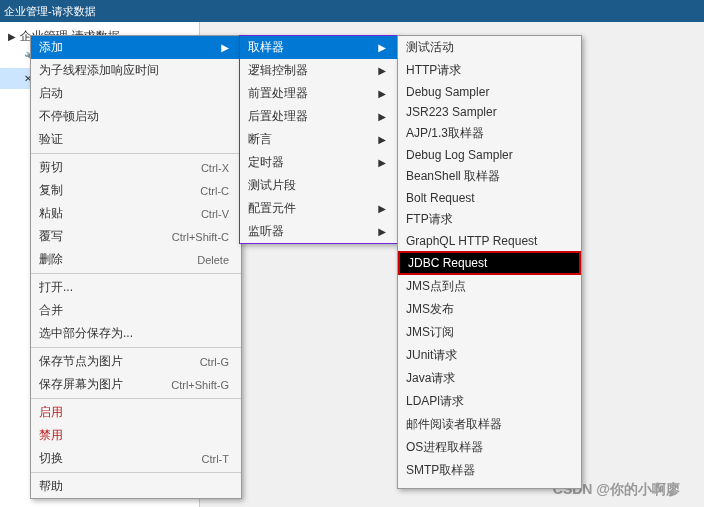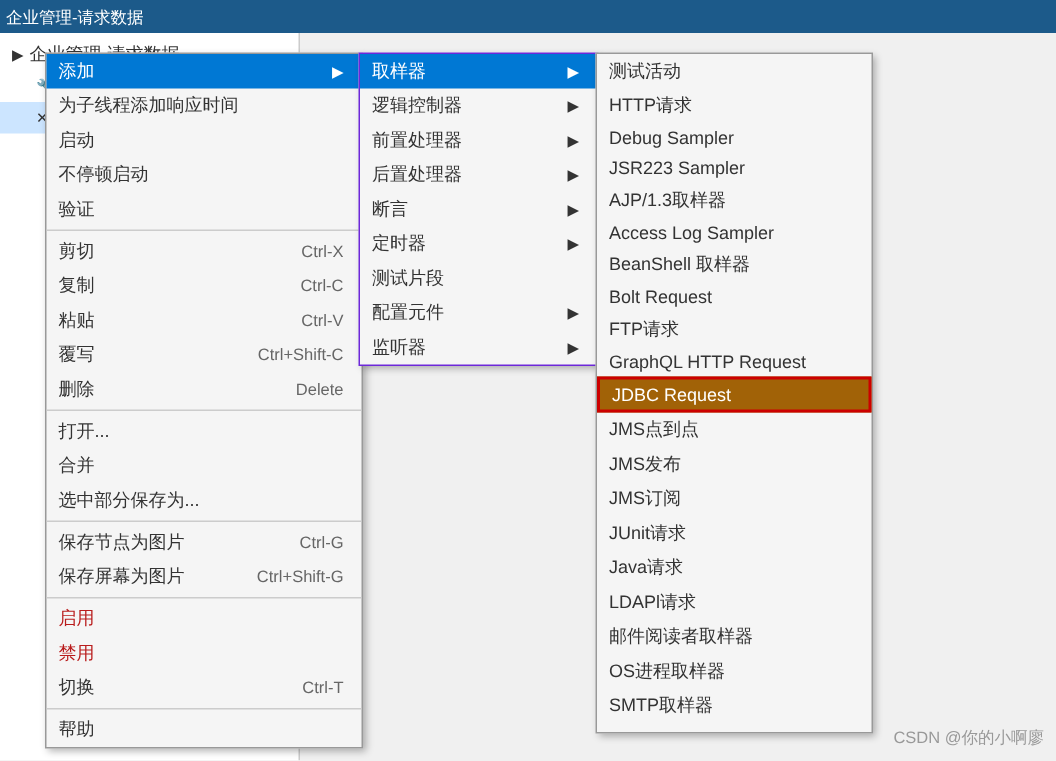--- a/index.html
+++ b/index.html
@@ -133,33 +133,34 @@
       border: 1px solid #999;
       box-shadow: 2px 2px 5px rgba(0,0,0,0.3);
       z-index: 12;
     }
 
     .menu-item-highlighted {
       display: flex;
       align-items: center;
       padding: 3px 12px 3px 8px;
       font-size: 12px;
-      background: #a16207;
+      background: #000000;
       color: white;
       border: 2px solid #cc0000;
       white-space: nowrap;
     }
 
     
     .watermark {
       position: absolute;
       bottom: 8px;
-      right: 8px;
-      font-size: 11px;
+      right: 24px;
+      font-size: 14px;
       color: #999;
+      font-weight: bold;
     }
   </style>
 </head>
 <body>
 
 <div class="app-bg"></div>
 
 <div class="top-bar">
   <span>企业管理-请求数据</span>
 </div>
@@ -301,21 +302,21 @@
   <div class="menu-item">
     <span>Debug Sampler</span>
   </div>
   <div class="menu-item">
     <span>JSR223 Sampler</span>
   </div>
   <div class="menu-item">
     <span>AJP/1.3取样器</span>
   </div>
   <div class="menu-item">
-    <span>Access Log Sampler</span>
+    <span>Debug Log Sampler</span>
   </div>
   <div class="menu-item">
     <span>BeanShell 取样器</span>
   </div>
   <div class="menu-item">
     <span>Bolt Request</span>
   </div>
   <div class="menu-item">
     <span>FTP请求</span>
   </div>

